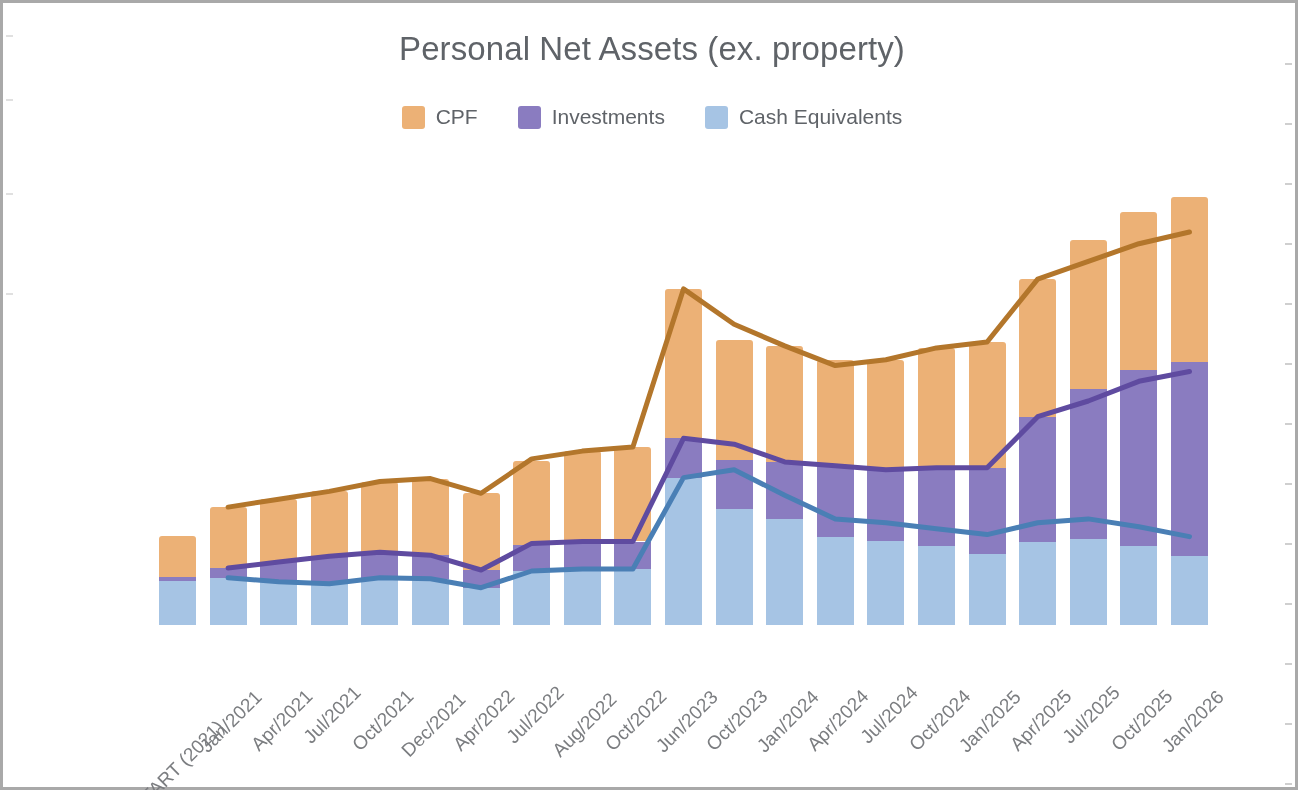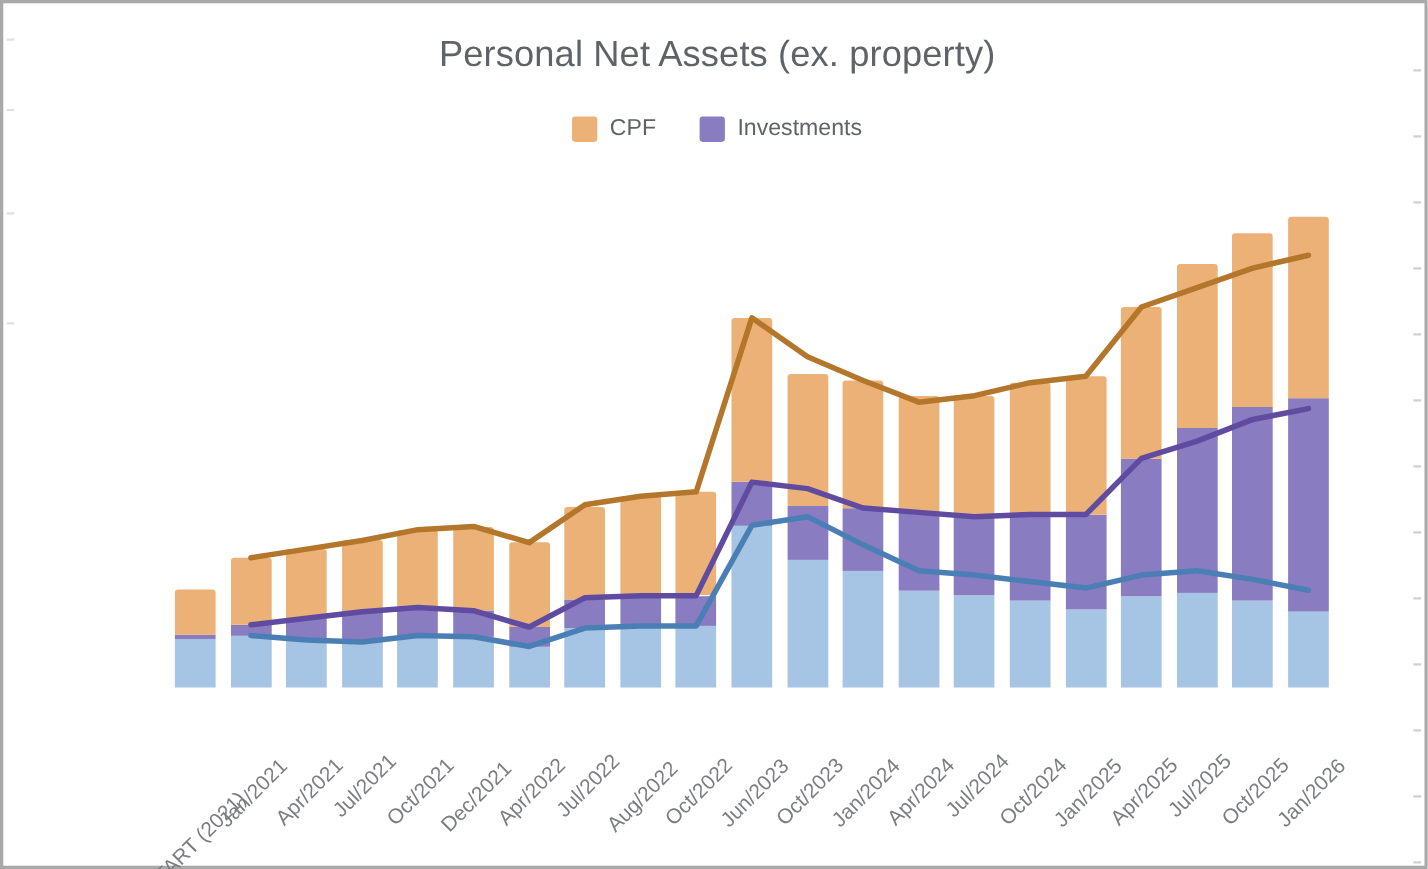--- a/index.html
+++ b/index.html
@@ -120,20 +120,24 @@
 
   <div id="chart-legend">
       <div class="legend-entry">
         <span class="legend-swatch" style="background: rgb(236, 177, 118);"></span>
         <span class="legend-label">CPF</span>
       </div>
       <div class="legend-entry">
         <span class="legend-swatch" style="background: rgb(138, 124, 192);"></span>
         <span class="legend-label">Investments</span>
       </div>
+      <div class="legend-entry">
+        <span class="legend-swatch" style="background: rgb(166, 196, 228);"></span>
+        <span class="legend-label">Cash Equivalents</span>
+      </div>
     </div>
 
   <div id="plot-area">
       <div class="bar-group" style="left: 6px;">
         <div class="bar-seg" style="background: rgb(166, 196, 228); bottom: 0px; height: 44.2174px;"></div>
         <div class="bar-seg" style="background: rgb(138, 124, 192); bottom: 44.2174px; height: 3.93043px;"></div>
         <div class="bar-seg seg-cpf" style="background: rgb(236, 177, 118); bottom: 48.1478px; height: 41.2696px;"></div>
       </div>
       <div class="bar-group" style="left: 56.6px;">
         <div class="bar-seg" style="background: rgb(166, 196, 228); bottom: 0px; height: 47.1652px;"></div>

